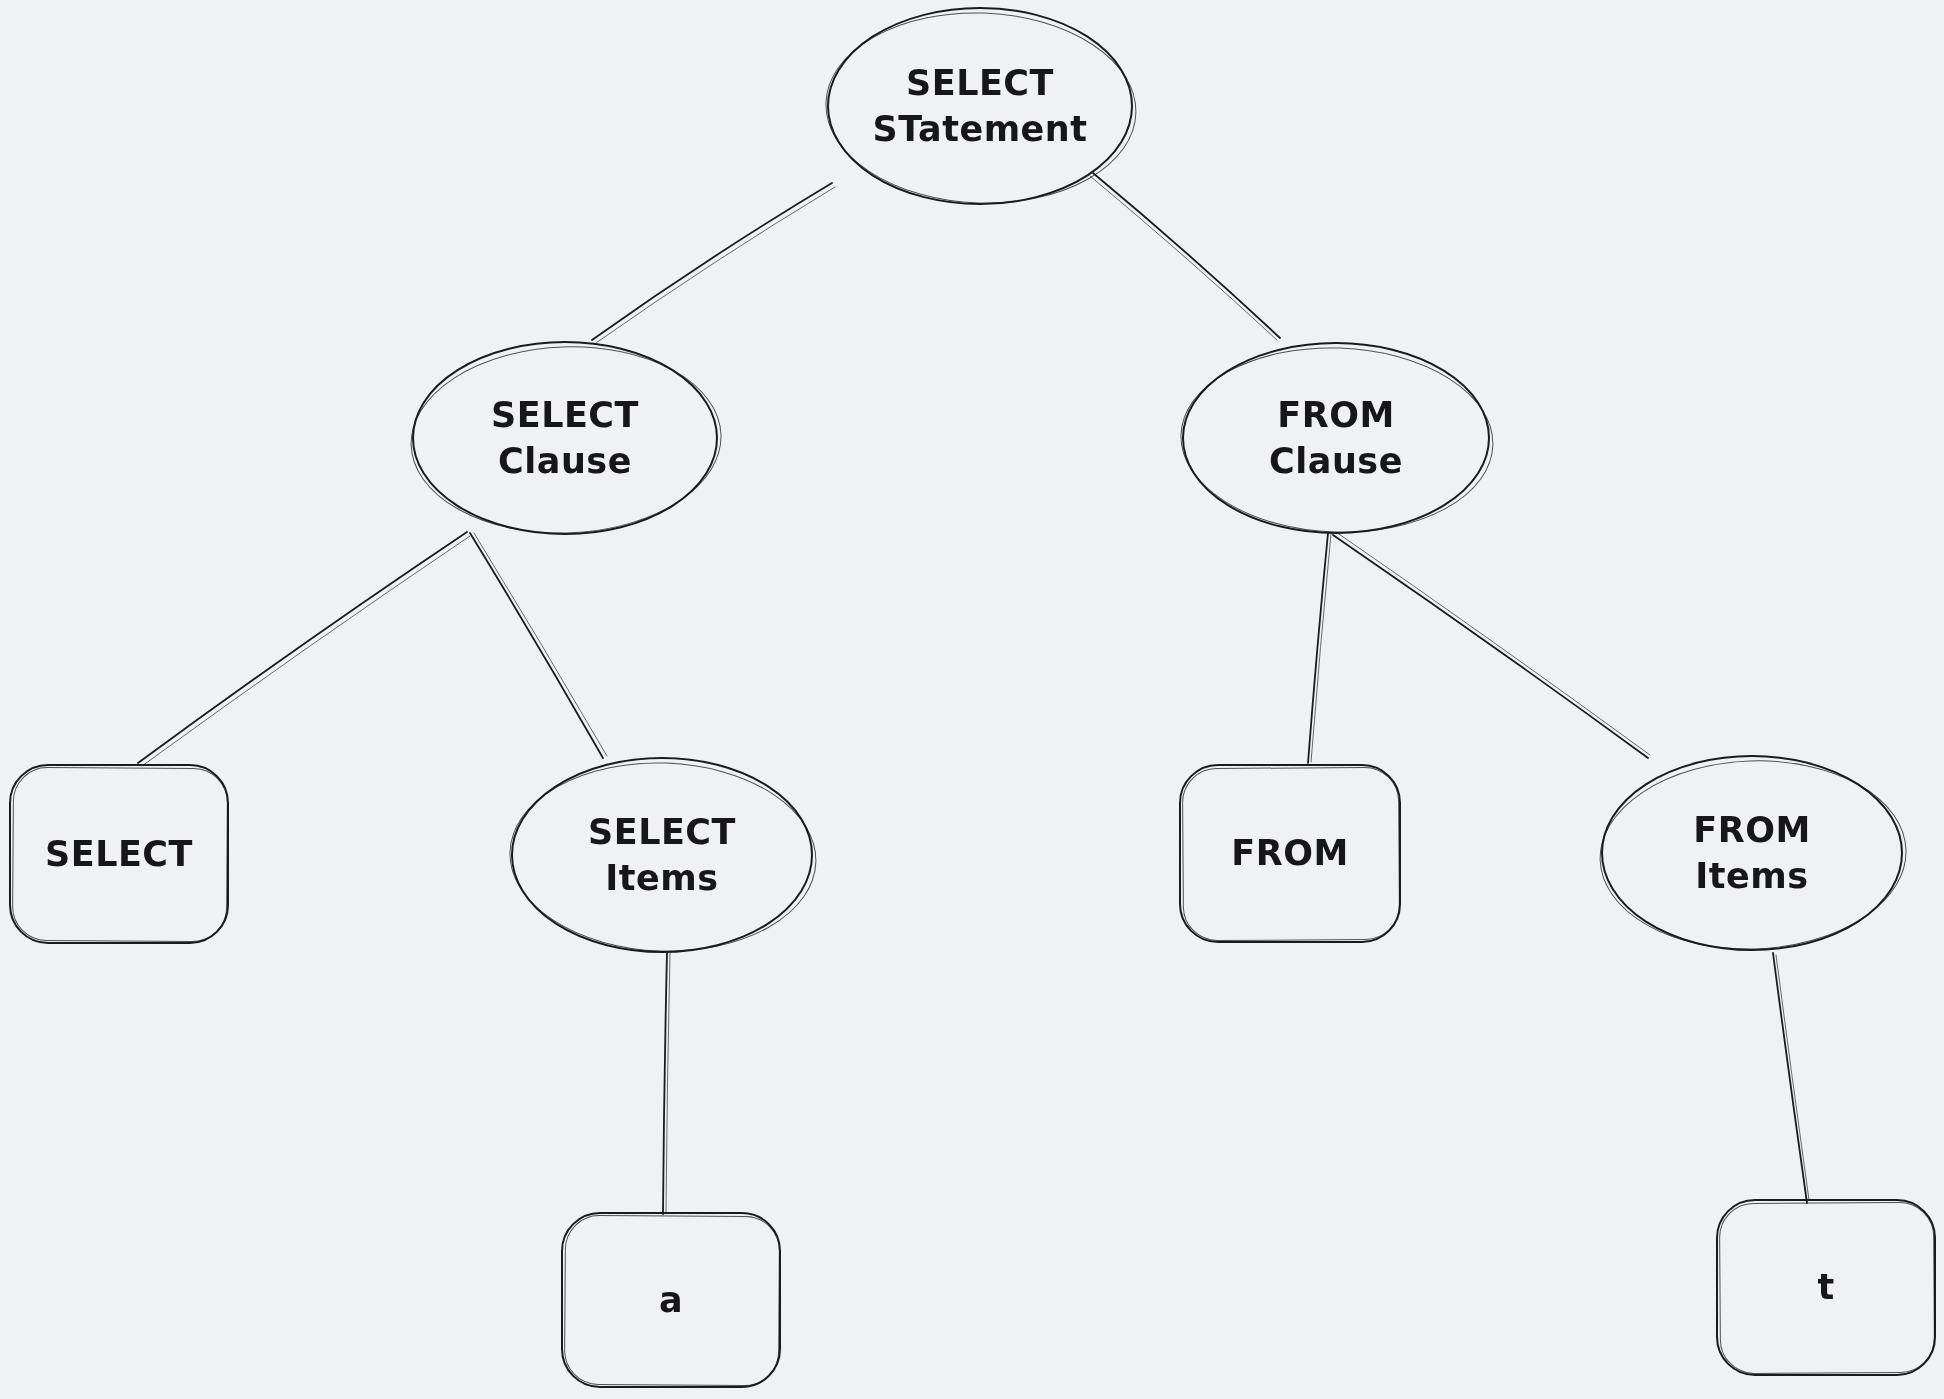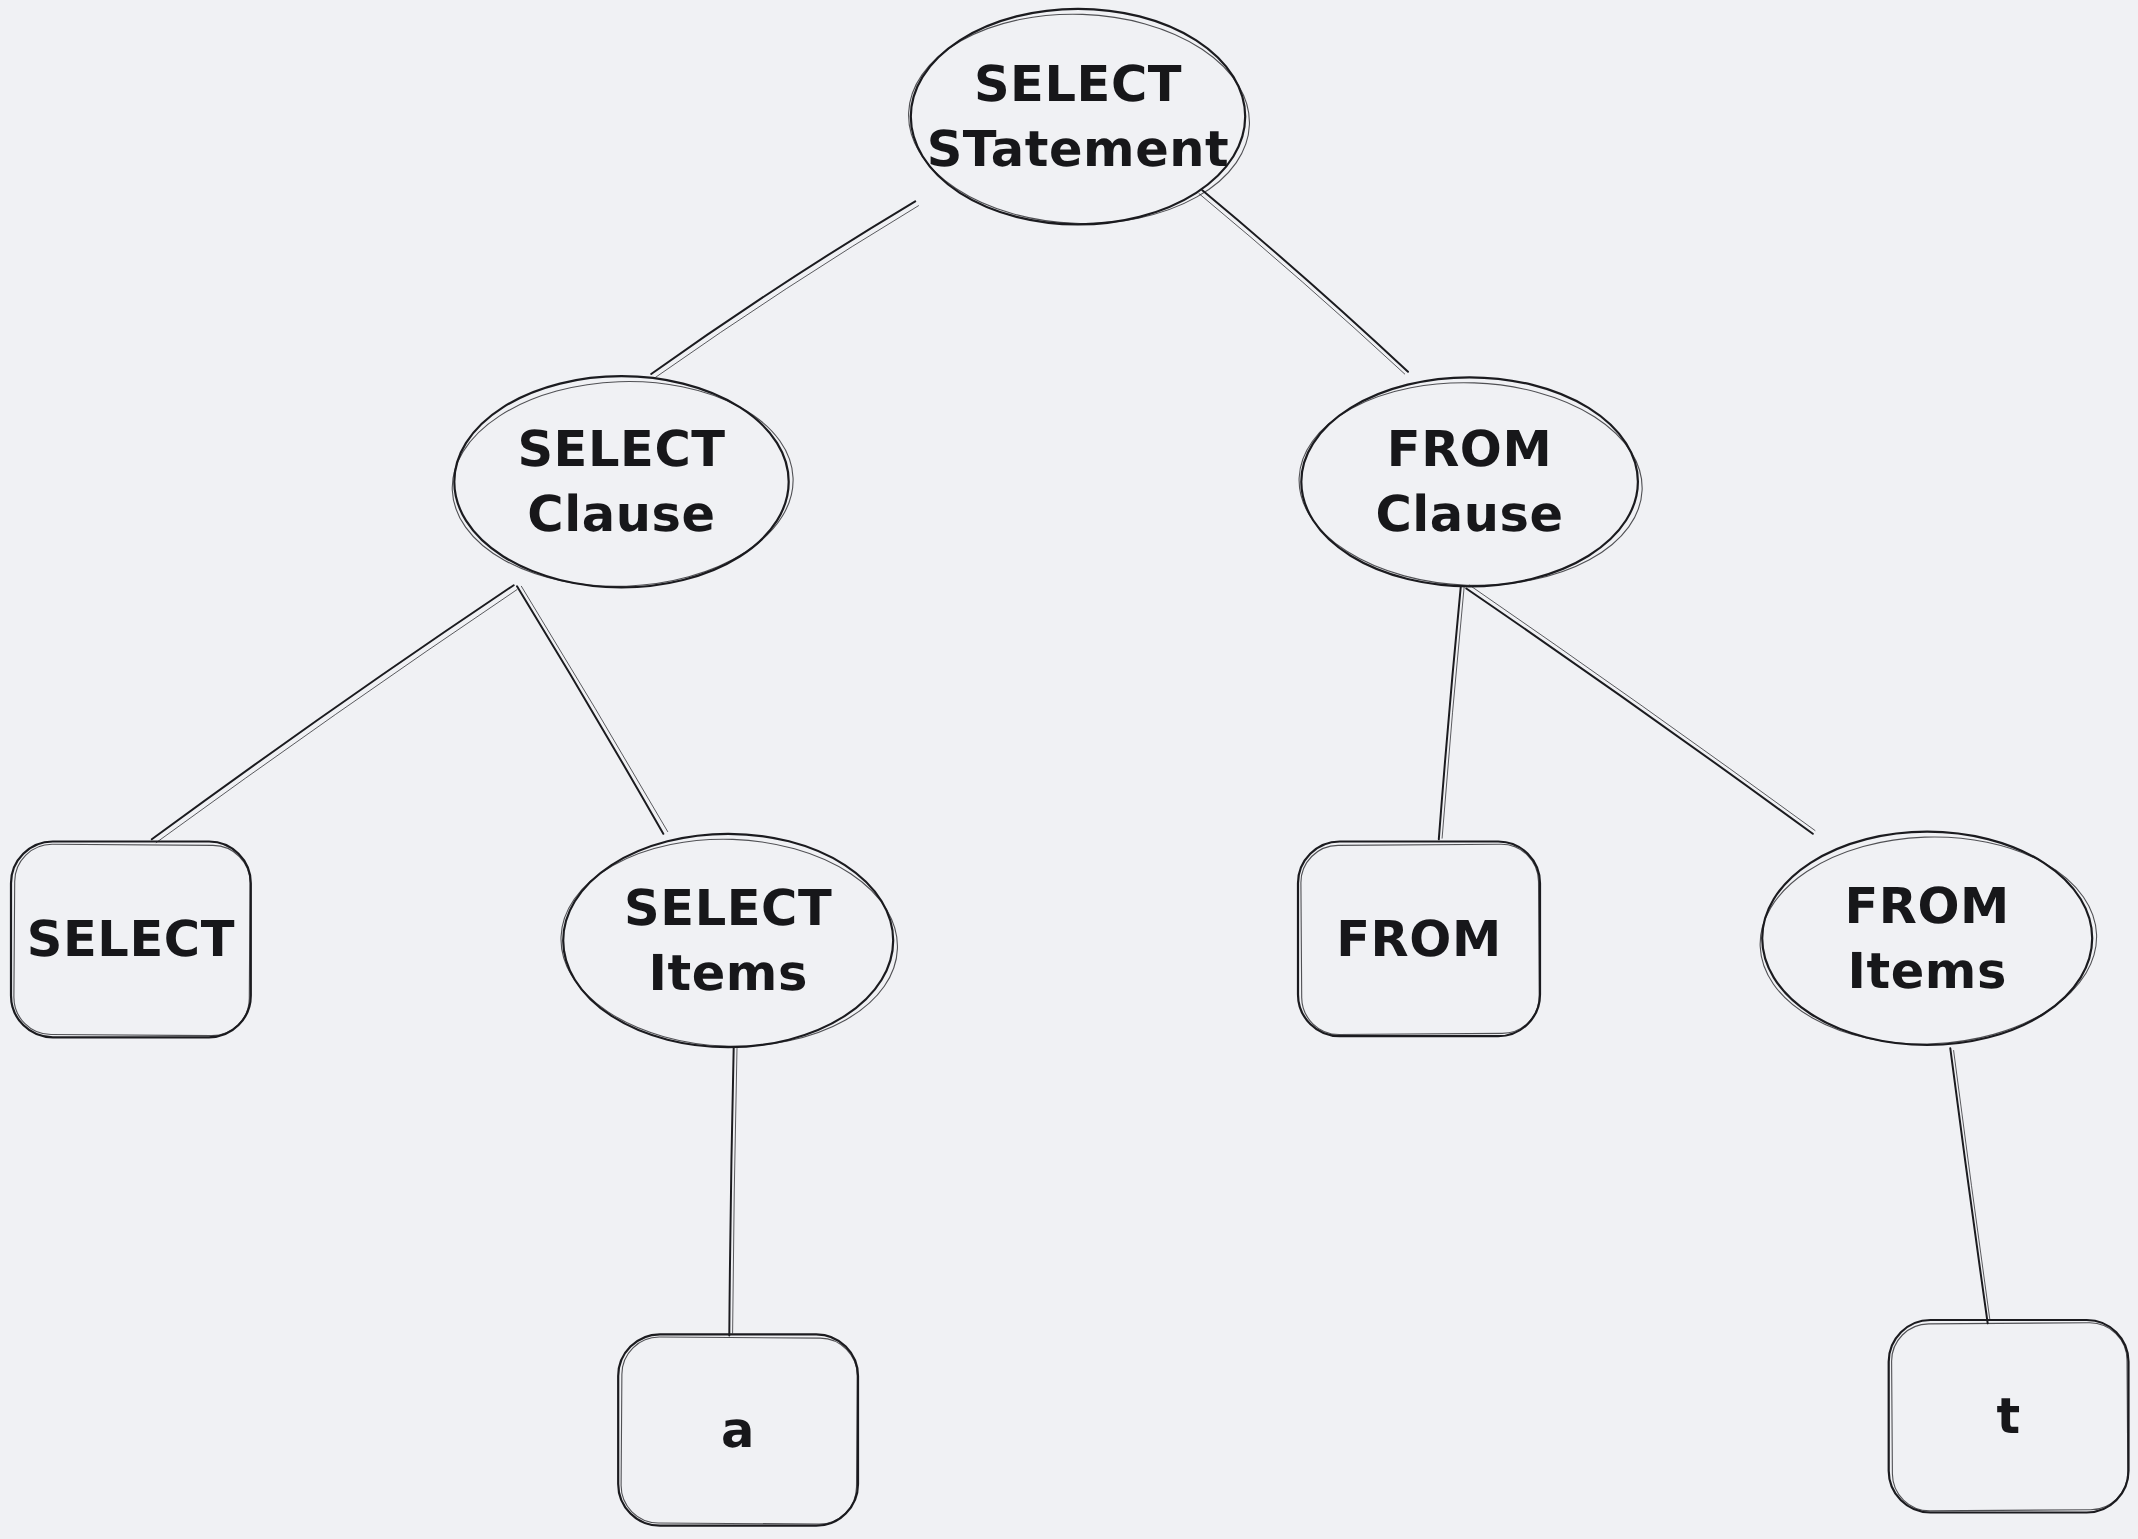--- a/index.html
+++ b/index.html
@@ -21,21 +21,21 @@
     width: 1944px;
     height: 1399px;
   }
   .node-label {
     position: absolute;
     display: flex;
     align-items: center;
     justify-content: center;
     text-align: center;
     color: #17171a;
-    font-size: 45px;
+    font-size: 35px;
     font-weight: 600;
     letter-spacing: 0.5px;
     line-height: 1.32;
     white-space: pre-line;
     pointer-events: none;
   }
   
   .lbl-select-statement { left: 828px;  top: 8px;    width: 304px; height: 196px; }
   .lbl-select-clause    { left: 413px;  top: 342px;  width: 304px; height: 192px; }
   .lbl-from-clause      { left: 1183px; top: 343px;  width: 306px; height: 190px; }

